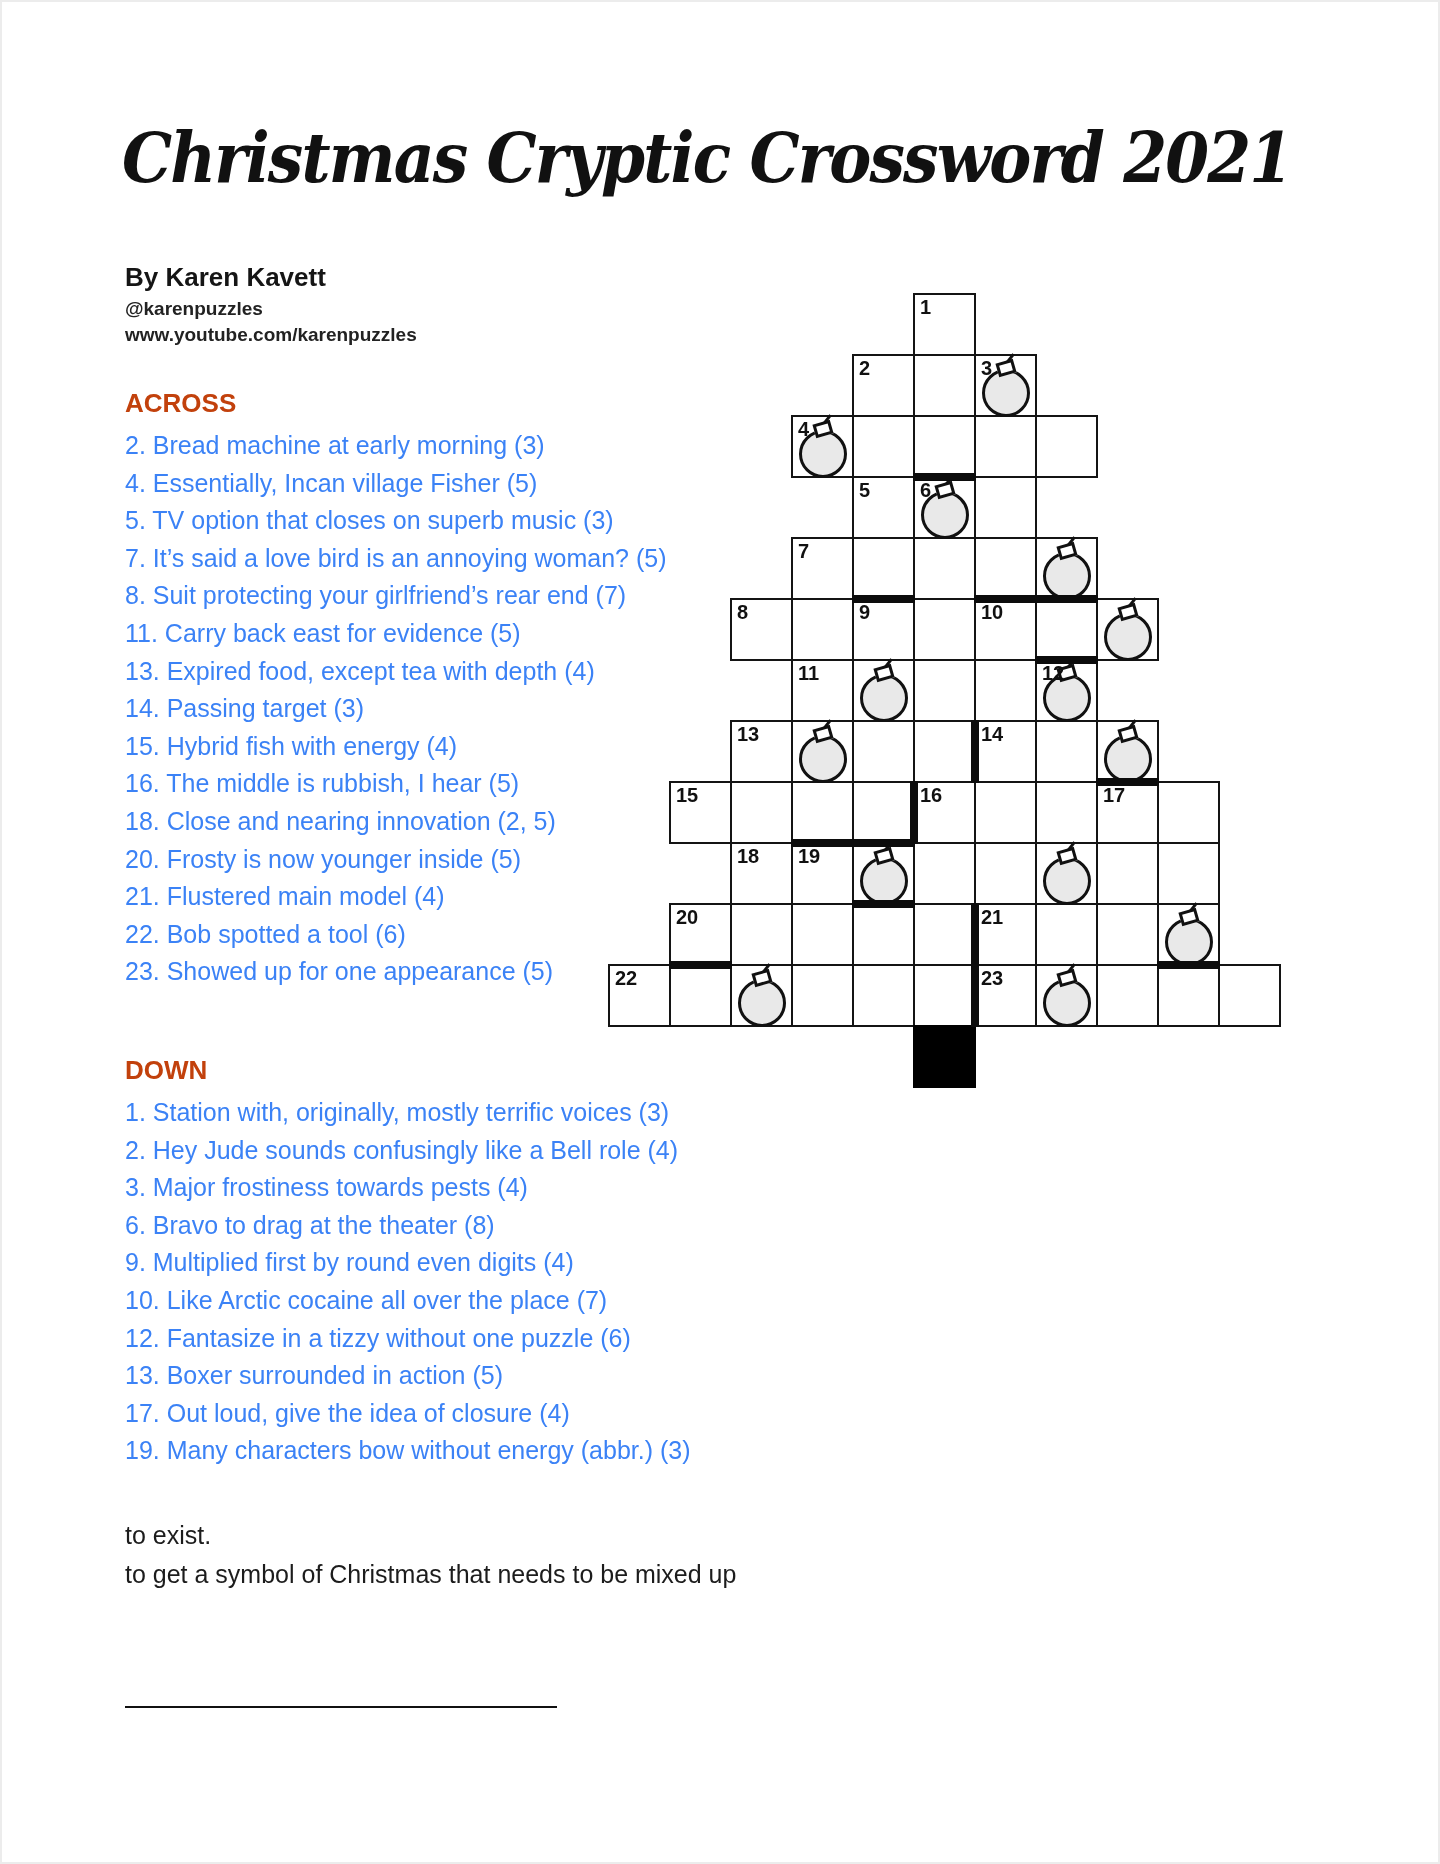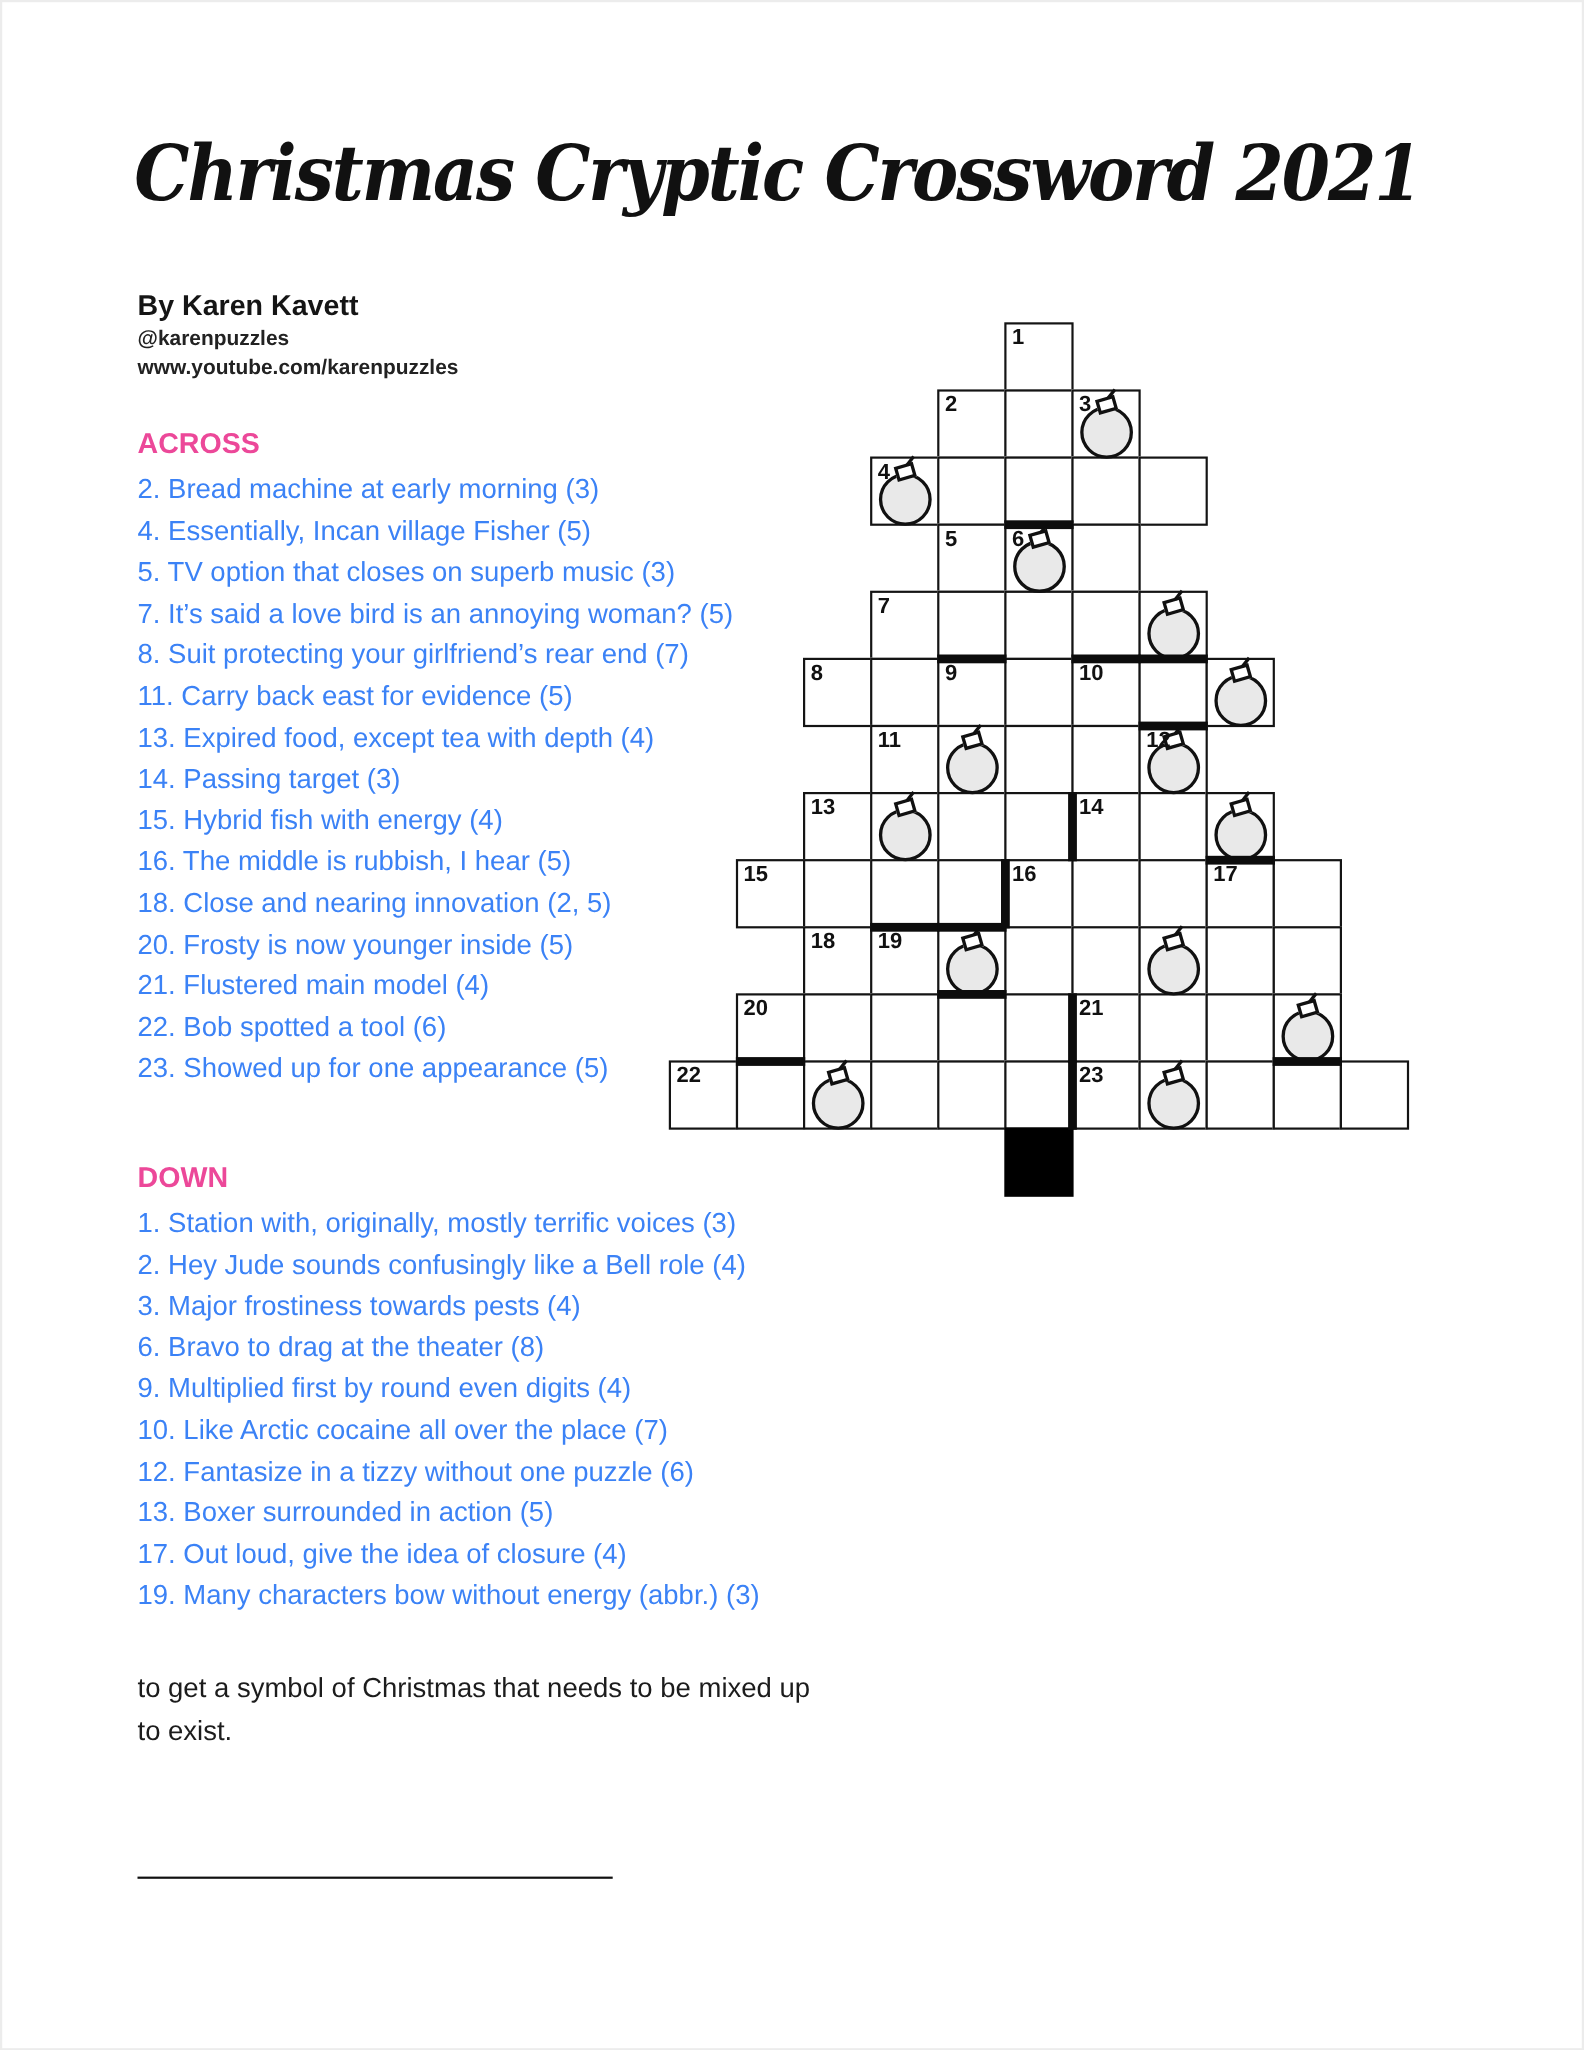--- a/index.html
+++ b/index.html
@@ -14,21 +14,21 @@
     font-size:70px;letter-spacing:-2px;transform:scaleX(.9);transform-origin:left top;
     color:#111;
   }
   .byline{position:absolute;left:125px;top:262px;font-size:26px;font-weight:700;color:#151515;}
   .handle{position:absolute;left:125px;top:298px;font-size:19px;font-weight:600;color:#222;}
   .website{position:absolute;left:125px;top:324px;font-size:19px;font-weight:600;color:#222;}
 
   .clues{position:absolute;white-space:nowrap;}
   .clues-across{left:125px;top:388px;}
   .clues-down{left:125px;top:1055px;}
-  .clues h2{margin:0 0 8px 0;font-size:26px;font-weight:700;color:#ec4899;}
+  .clues h2{margin:0 0 8px 0;font-size:26px;font-weight:700;color:#c2410c;}
   .clue{font-size:25px;font-weight:500;line-height:37.6px;color:#3b82f6;}
 
   .note{position:absolute;left:125px;top:1516px;font-size:25px;font-weight:500;line-height:39px;color:#1c1c1c;}
   .answer-line{position:absolute;left:125px;top:1706px;width:432px;height:0;border-top:2px solid #111;}
 
   
   .grid{position:absolute;left:608px;top:293px;width:675px;height:795px;}
   .cell{
     position:absolute;width:63px;height:63px;box-sizing:border-box;
     border:2px solid #141414;background:#ffffff;
@@ -95,22 +95,22 @@
         <div class="clue">9. Multiplied first by round even digits (4)</div>
         <div class="clue">10. Like Arctic cocaine all over the place (7)</div>
         <div class="clue">12. Fantasize in a tizzy without one puzzle (6)</div>
         <div class="clue">13. Boxer surrounded in action (5)</div>
         <div class="clue">17. Out loud, give the idea of closure (4)</div>
         <div class="clue">19. Many characters bow without energy (abbr.) (3)</div>
       </div>
   </div>
 
   <div class="note">
+    <div>to exist.</div>
     <div>to get a symbol of Christmas that needs to be mixed up</div>
-    <div>to exist.</div>
   </div>
 
   <div class="answer-line"></div>
 
   <div class="grid">
       <div class="cell" style="left: 305px; top: 0px;">
         <span class="num">1</span>
       </div>
       <div class="cell" style="left: 244px; top: 61px;">
         <span class="num">2</span>

